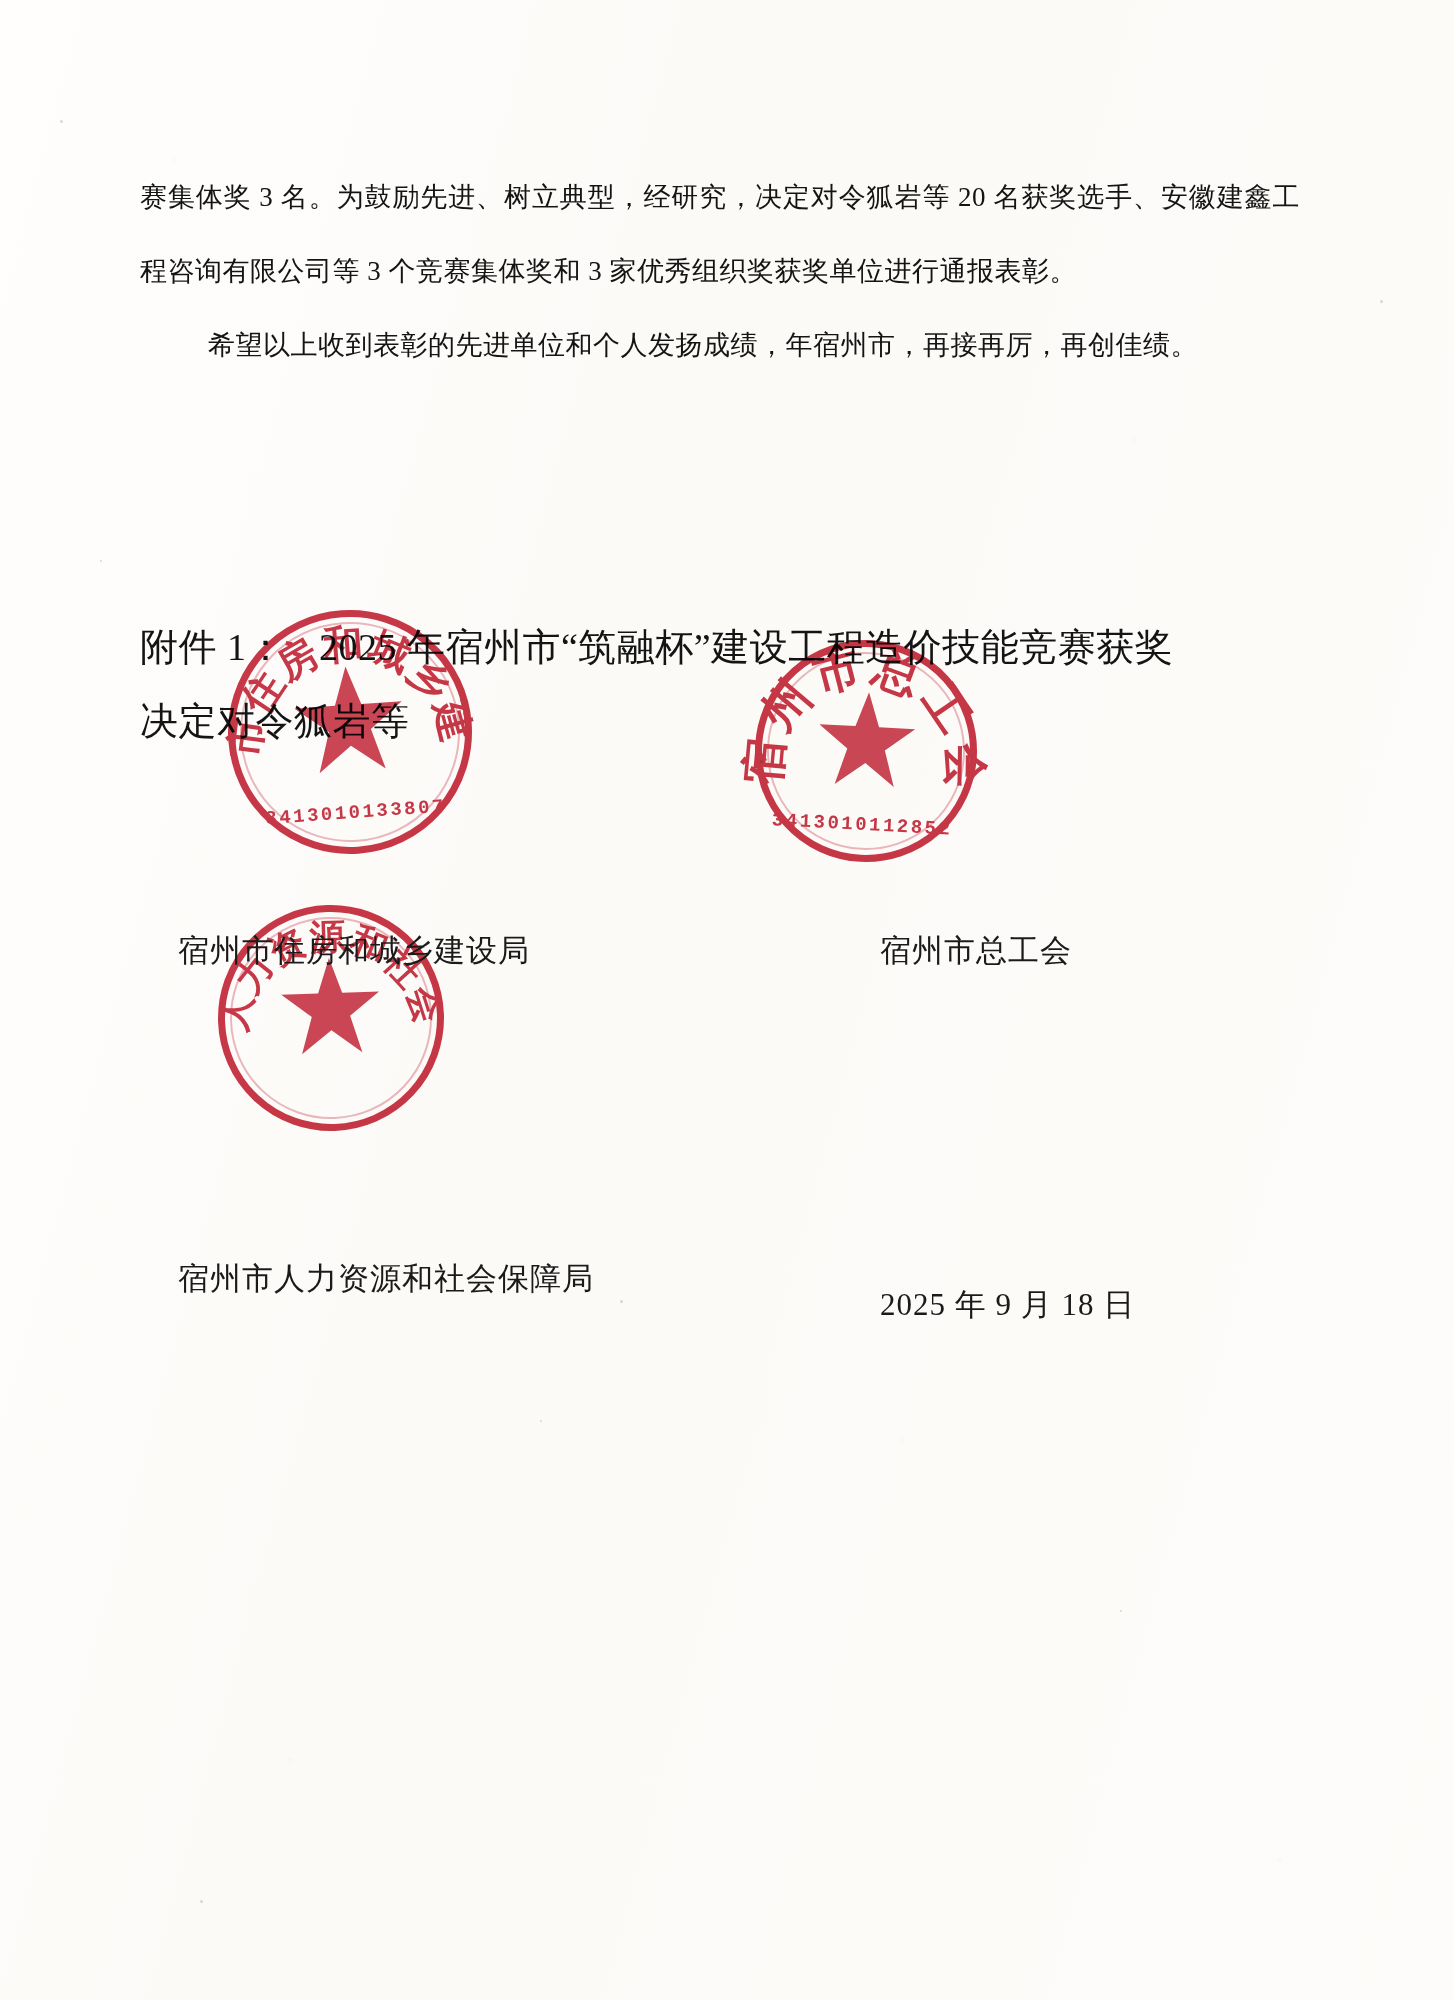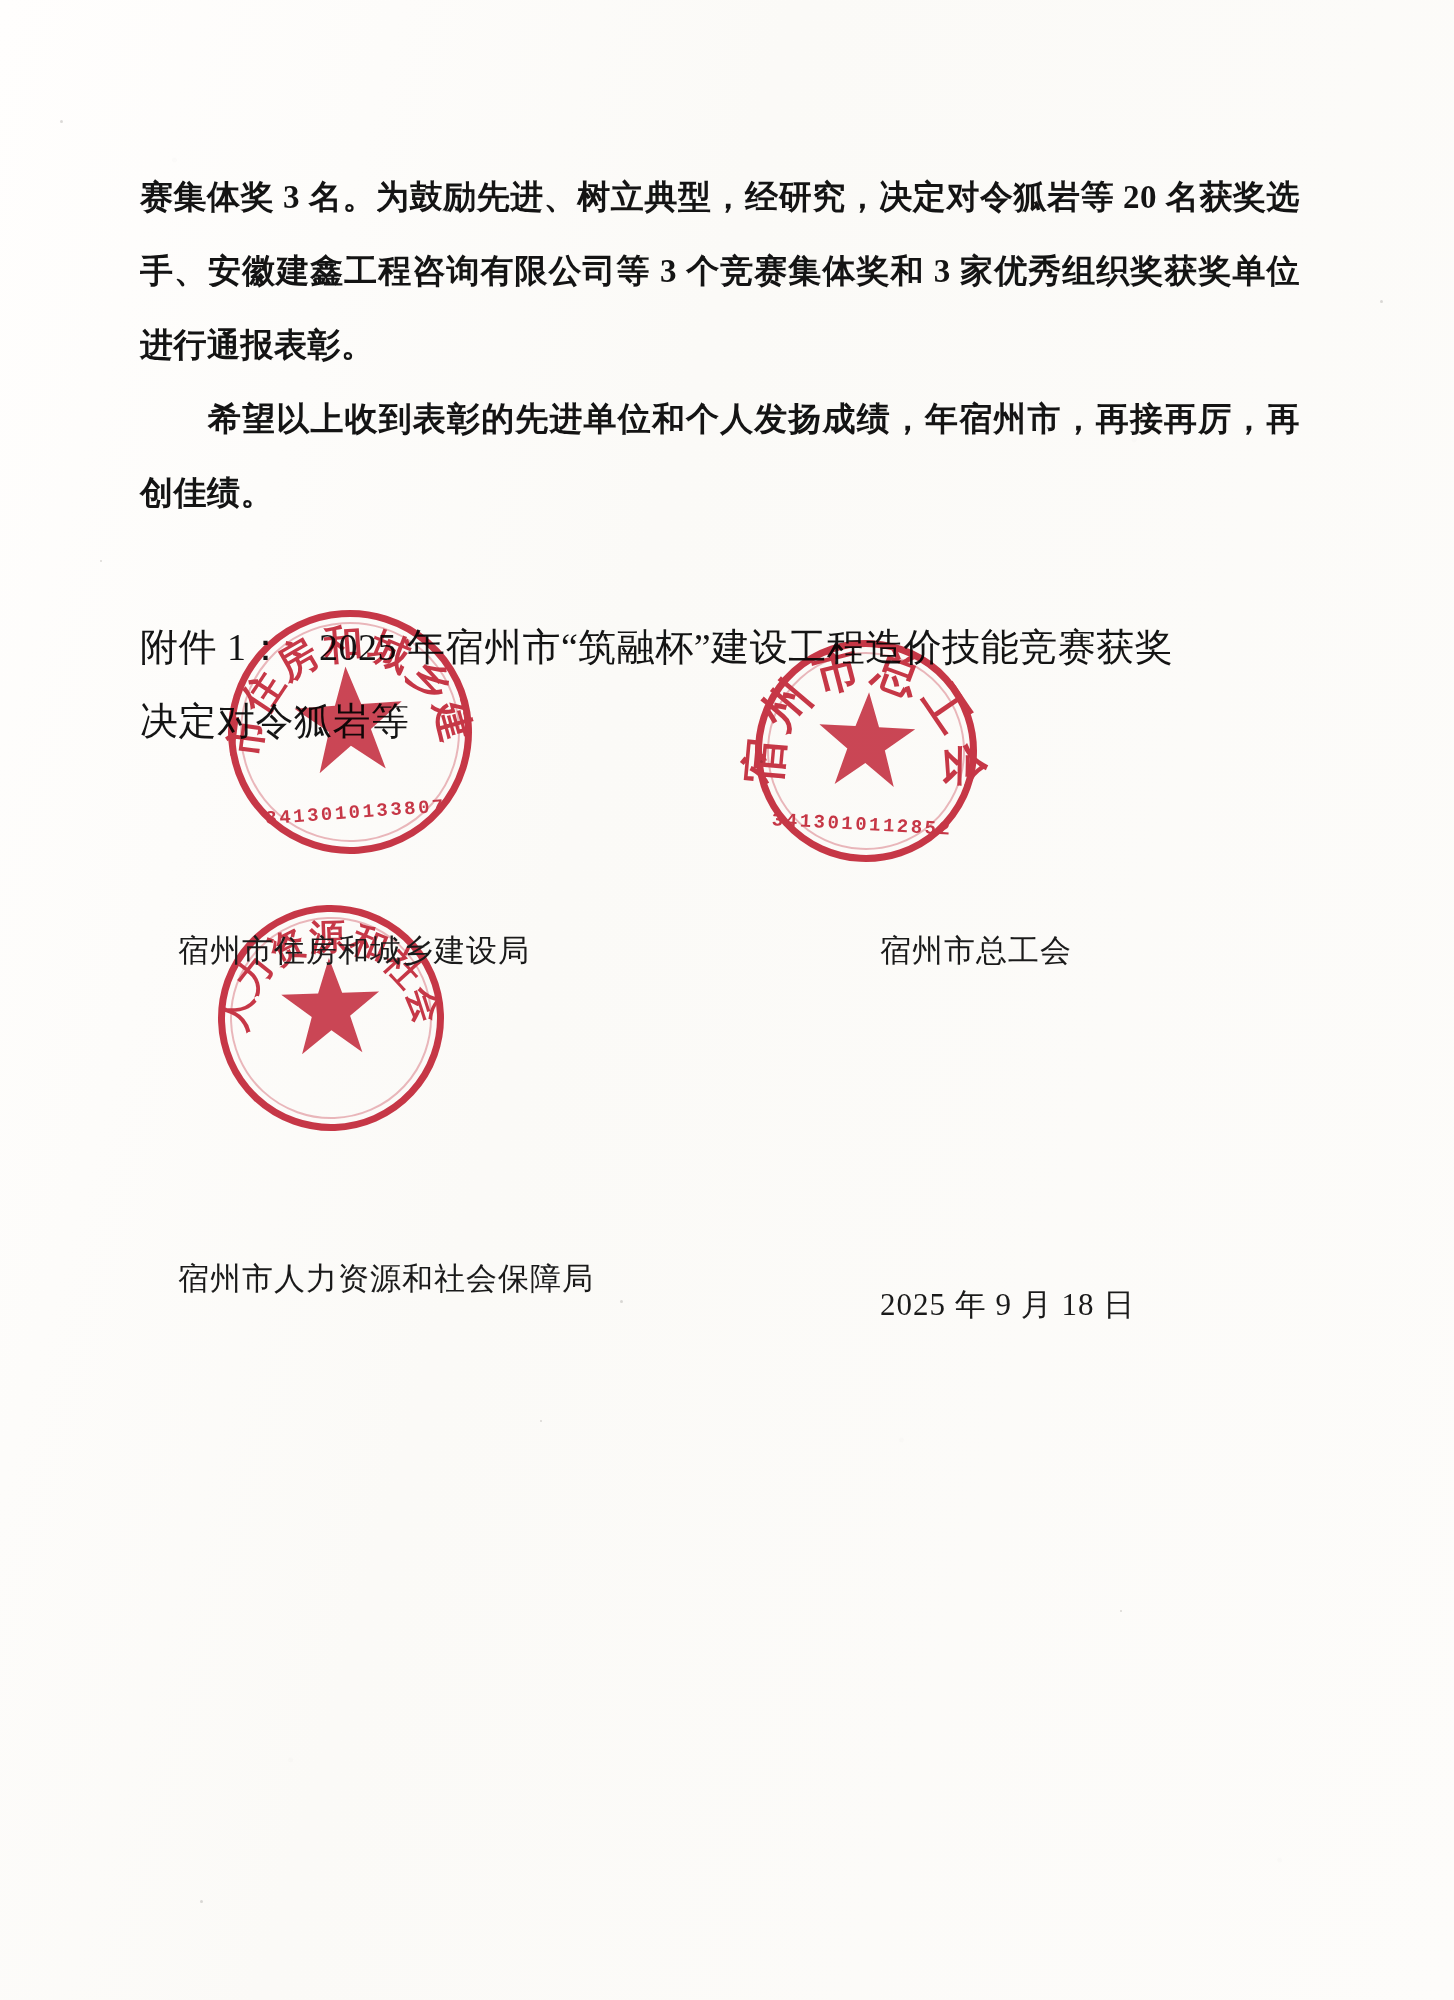--- a/index.html
+++ b/index.html
@@ -30,28 +30,27 @@
       linear-gradient(105deg, #fffefd 0%, #fbfaf7 40%, #fdfcfa 100%);
     pointer-events: none;
   }
   .body-text {
     position: absolute;
     left: 140px;
     top: 160px;
     width: 1160px;
   }
   .para {
-    font-size: 33px;
+    font-size: 27px;
     line-height: 74px;
     letter-spacing: 0.5px;
     text-align: justify;
     text-justify: inter-ideograph;
     margin: 0;
     color: #141414;
-    font-weight: bold;
   }
   .para.indent {
     text-indent: 68px;
   }
   .para + .para {
     margin-top: 0px;
   }
   .attachment-block {
     position: absolute;
     left: 140px;

